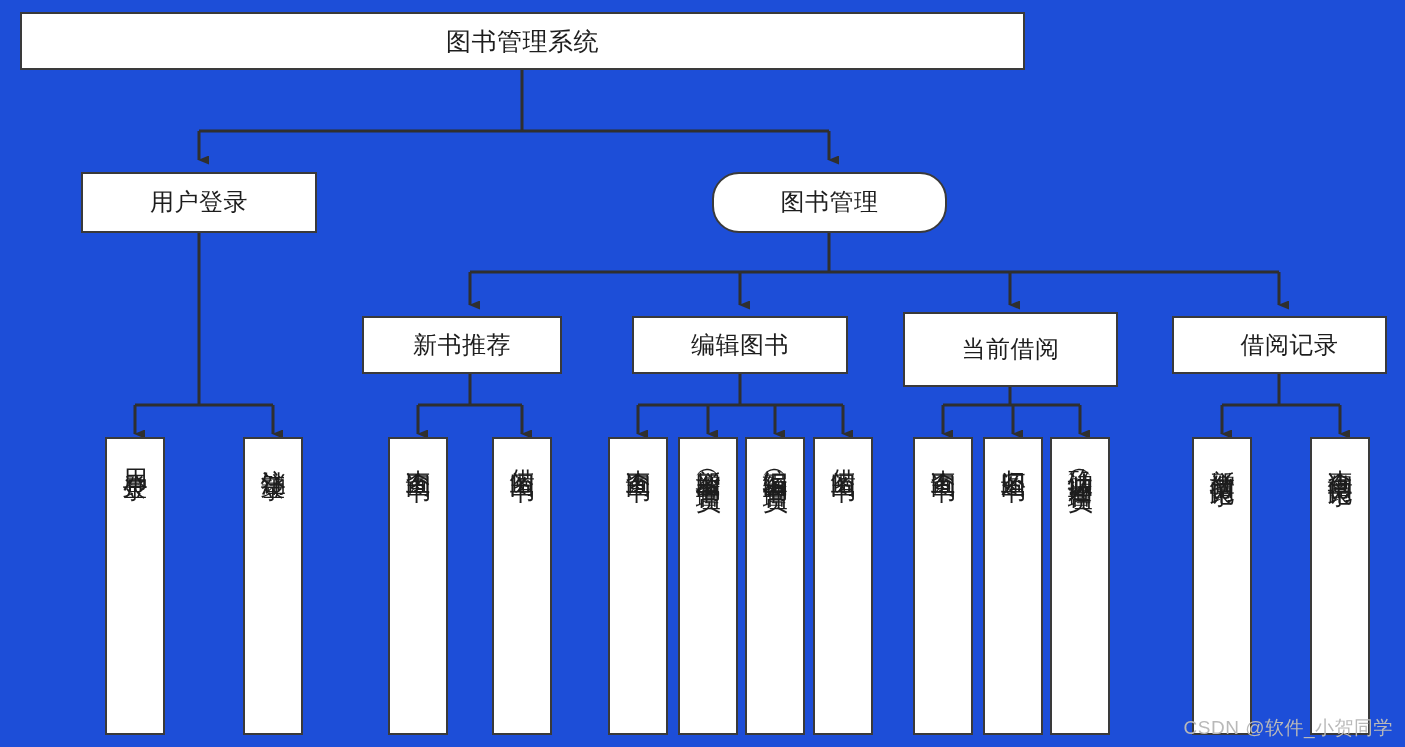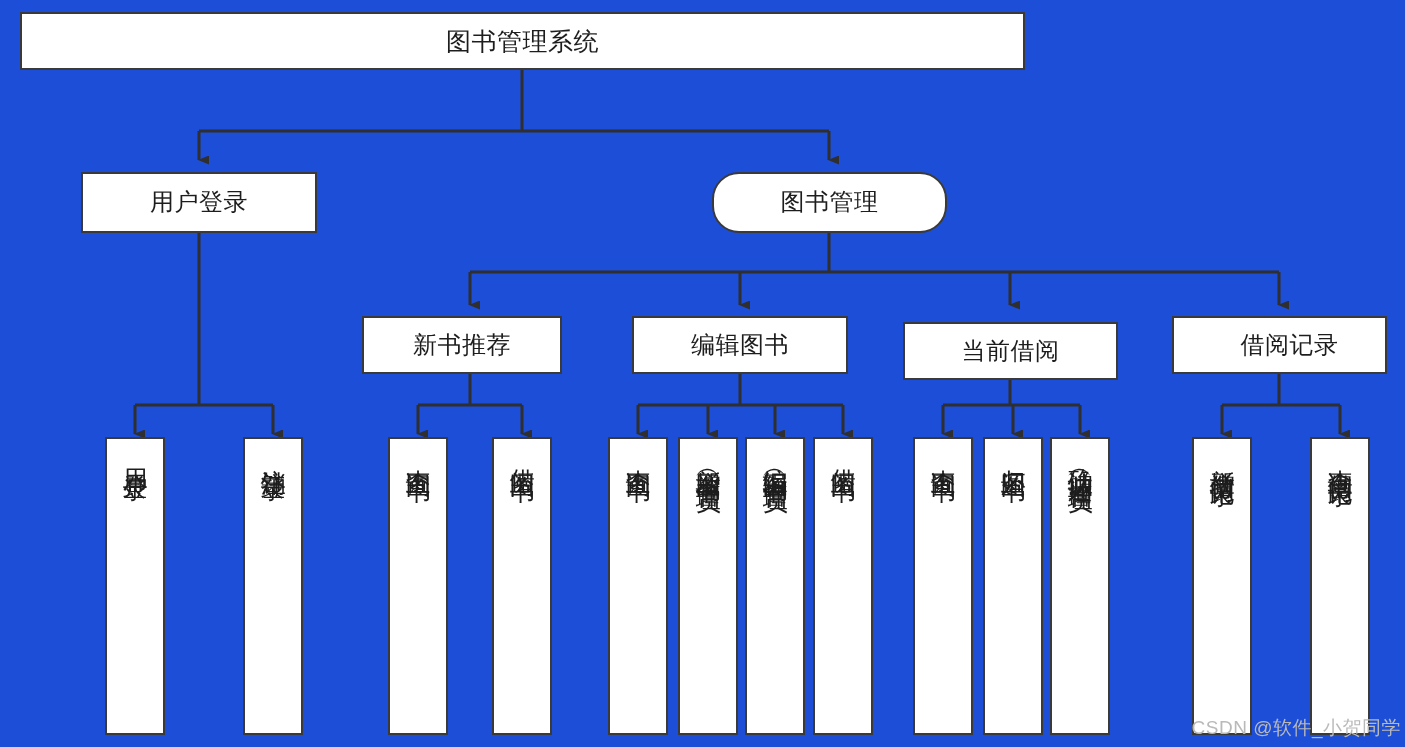--- a/index.html
+++ b/index.html
@@ -54,21 +54,21 @@
     writing-mode: vertical-rl;
     text-orientation: upright;
     font-size: 25px;
     line-height: 1.18;
     letter-spacing: 3px;
     white-space: nowrap;
   }
   .node.root .lbl { font-size: 25px; }
   .watermark {
     position: absolute;
-    right: 4px;
+    right: 12px;
     bottom: 6px;
     font-size: 19px;
     color: #b9b9b9;
     letter-spacing: 0.5px;
     white-space: nowrap;
   }
 </style>
 </head>
 <body>
 
@@ -134,21 +134,21 @@
   <div class="node horiz" style="left:712px; top:172px; width:235px; height:61px;border-radius:27px;">
     <span class="lbl">图书管理</span>
   </div>
 
   <div class="node horiz" style="left:362px; top:316px; width:200px; height:58px;">
     <span class="lbl">新书推荐</span>
   </div>
   <div class="node horiz" style="left:632px; top:316px; width:216px; height:58px;">
     <span class="lbl">编辑图书</span>
   </div>
-  <div class="node horiz" style="left:903px; top:322px; width:215px; height:58px;">
+  <div class="node horiz" style="left:903px; top:312px; width:215px; height:75px;">
     <span class="lbl">当前借阅</span>
   </div>
   <div class="node horiz" style="left:1172px; top:316px; width:215px; height:58px;padding-left:20px;">
     <span class="lbl">借阅记录</span>
   </div>
 
   <div class="node vert" style="left:105px; top:437px; width:60px; height:298px;">
     <span class="lbl">用户登录</span>
   </div>
   <div class="node vert" style="left:243px; top:437px; width:60px; height:298px;">

